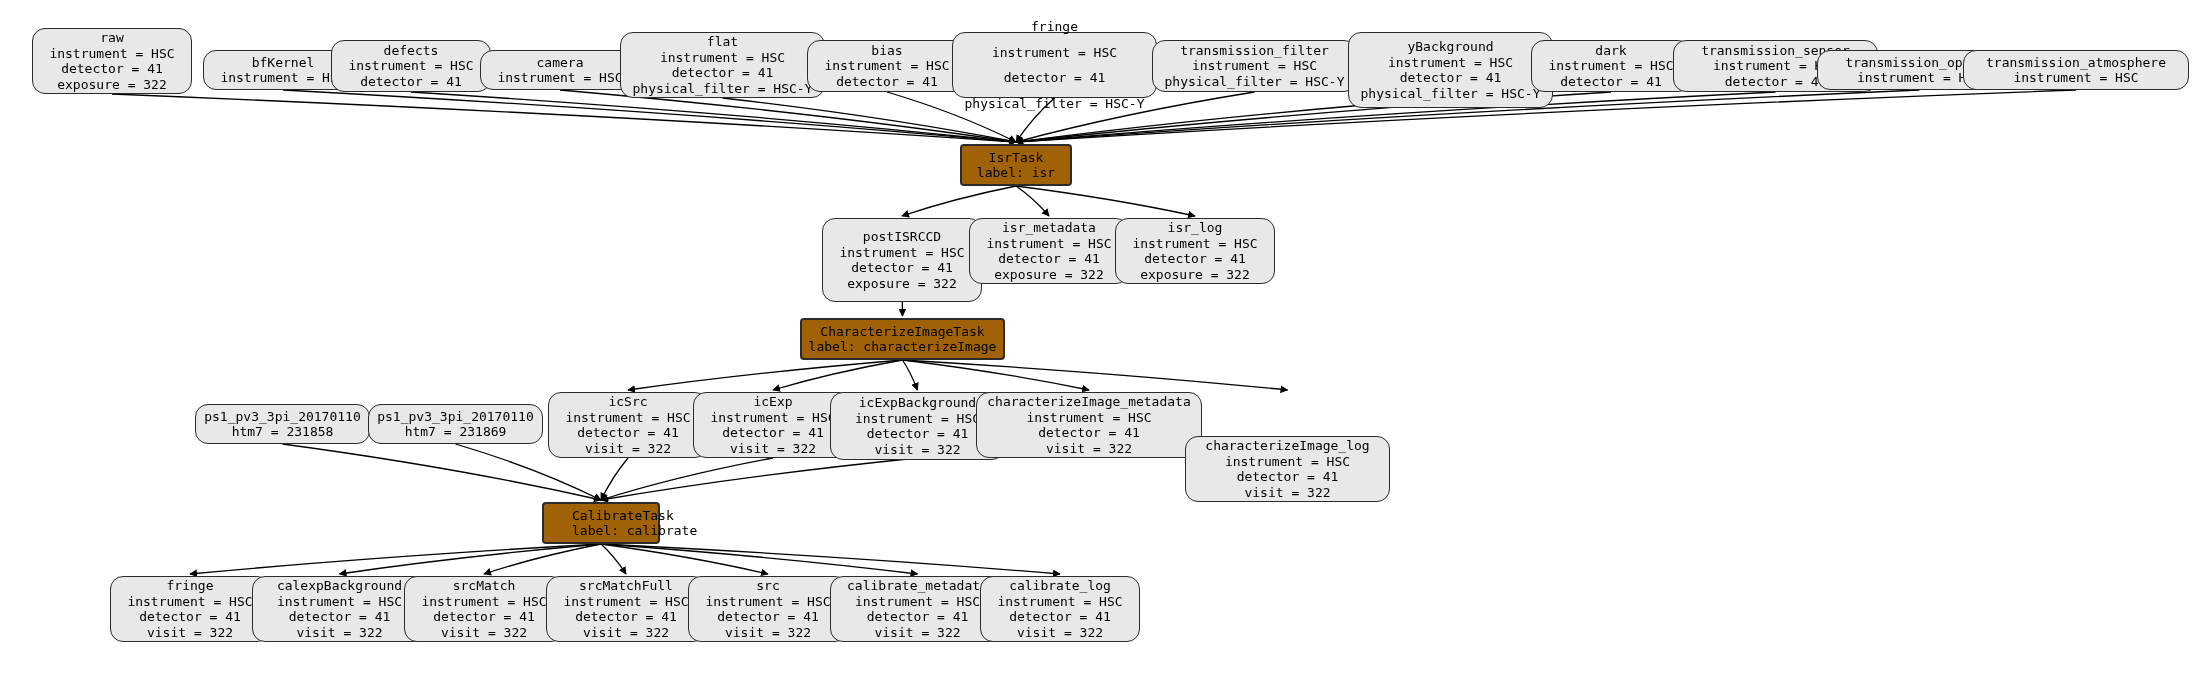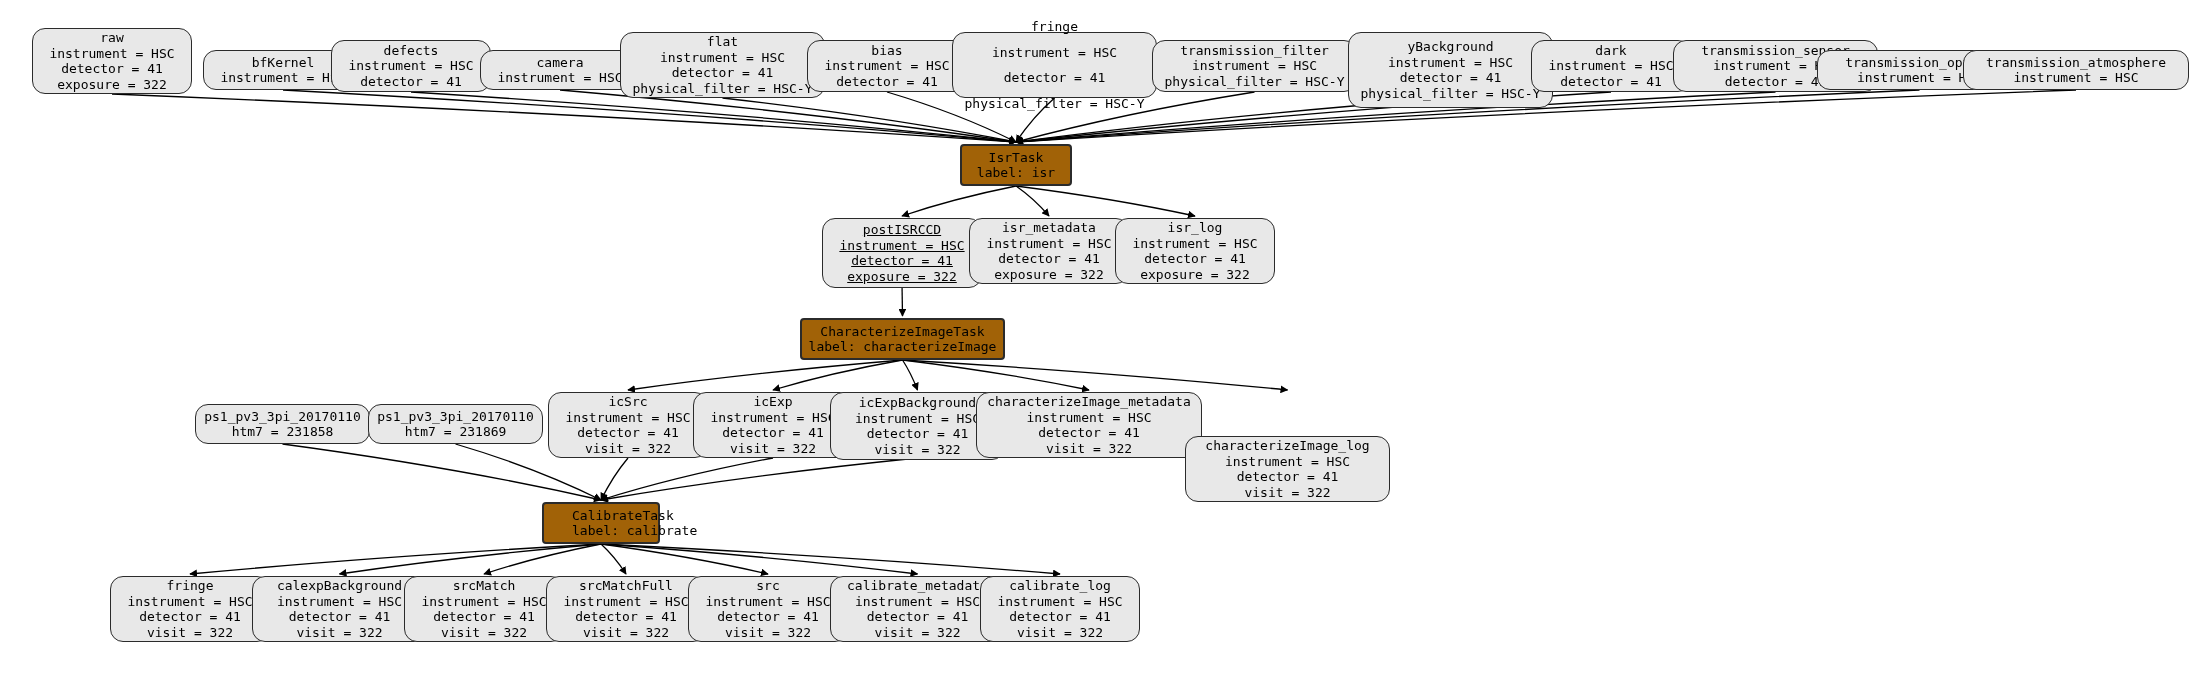--- a/index.html
+++ b/index.html
@@ -113,21 +113,21 @@
       <div class="node dataset" style="left: 620px; top: 32px; width: 205px; height: 66px;"><span class="nline title">flat</span><span class="nline attr">instrument = HSC</span><span class="nline attr">detector = 41</span><span class="nline attr">physical_filter = HSC-Y</span></div>
       <div class="node dataset" style="left: 807px; top: 40px; width: 160px; height: 52px;"><span class="nline title">bias</span><span class="nline attr">instrument = HSC</span><span class="nline attr">detector = 41</span></div>
       <div class="node dataset" style="left: 952px; top: 32px; width: 205px; height: 66px; gap: 10px;"><span class="nline title">fringe</span><span class="nline attr">instrument = HSC</span><span class="nline attr">detector = 41</span><span class="nline attr">physical_filter = HSC-Y</span></div>
       <div class="node dataset" style="left: 1152px; top: 40px; width: 205px; height: 52px;"><span class="nline title">transmission_filter</span><span class="nline attr">instrument = HSC</span><span class="nline attr">physical_filter = HSC-Y</span></div>
       <div class="node dataset" style="left: 1348px; top: 32px; width: 205px; height: 76px;"><span class="nline title">yBackground</span><span class="nline attr">instrument = HSC</span><span class="nline attr">detector = 41</span><span class="nline attr">physical_filter = HSC-Y</span></div>
       <div class="node dataset" style="left: 1531px; top: 40px; width: 160px; height: 52px;"><span class="nline title">dark</span><span class="nline attr">instrument = HSC</span><span class="nline attr">detector = 41</span></div>
       <div class="node dataset" style="left: 1673px; top: 40px; width: 205px; height: 52px;"><span class="nline title">transmission_sensor</span><span class="nline attr">instrument = HSC</span><span class="nline attr">detector = 41</span></div>
       <div class="node dataset" style="left: 1817px; top: 50px; width: 205px; height: 40px;"><span class="nline title">transmission_optics</span><span class="nline attr">instrument = HSC</span></div>
       <div class="node dataset" style="left: 1963px; top: 50px; width: 226px; height: 40px;"><span class="nline title">transmission_atmosphere</span><span class="nline attr">instrument = HSC</span></div>
       <div class="node task" style="left: 960px; top: 144px; width: 112px; height: 42px;"><span class="nline title">IsrTask</span><span class="nline attr">label: isr</span></div>
-      <div class="node dataset" style="left: 822px; top: 218px; width: 160px; height: 70px; text-decoration: underline;"><span class="nline title">postISRCCD</span><span class="nline attr">instrument = HSC</span><span class="nline attr">detector = 41</span><span class="nline attr">exposure = 322</span></div>
+      <div class="node dataset" style="left: 822px; top: 218px; width: 160px; height: 84px;"><span class="nline title">postISRCCD</span><span class="nline attr">instrument = HSC</span><span class="nline attr">detector = 41</span><span class="nline attr">exposure = 322</span></div>
       <div class="node dataset" style="left: 969px; top: 218px; width: 160px; height: 66px;"><span class="nline title">isr_metadata</span><span class="nline attr">instrument = HSC</span><span class="nline attr">detector = 41</span><span class="nline attr">exposure = 322</span></div>
       <div class="node dataset" style="left: 1115px; top: 218px; width: 160px; height: 66px;"><span class="nline title">isr_log</span><span class="nline attr">instrument = HSC</span><span class="nline attr">detector = 41</span><span class="nline attr">exposure = 322</span></div>
       <div class="node task" style="left: 800px; top: 318px; width: 205px; height: 42px;"><span class="nline title">CharacterizeImageTask</span><span class="nline attr">label: characterizeImage</span></div>
       <div class="node dataset" style="left: 548px; top: 392px; width: 160px; height: 66px;"><span class="nline title">icSrc</span><span class="nline attr">instrument = HSC</span><span class="nline attr">detector = 41</span><span class="nline attr">visit = 322</span></div>
       <div class="node dataset" style="left: 693px; top: 392px; width: 160px; height: 66px;"><span class="nline title">icExp</span><span class="nline attr">instrument = HSC</span><span class="nline attr">detector = 41</span><span class="nline attr">visit = 322</span></div>
       <div class="node dataset" style="left: 830px; top: 392px; width: 175px; height: 68px;"><span class="nline title">icExpBackground</span><span class="nline attr">instrument = HSC</span><span class="nline attr">detector = 41</span><span class="nline attr">visit = 322</span></div>
       <div class="node dataset" style="left: 976px; top: 392px; width: 226px; height: 66px;"><span class="nline title">characterizeImage_metadata</span><span class="nline attr">instrument = HSC</span><span class="nline attr">detector = 41</span><span class="nline attr">visit = 322</span></div>
       <div class="node dataset" style="left: 1185px; top: 392px; width: 205px; height: 66px; margin-top: 44px;"><span class="nline title">characterizeImage_log</span><span class="nline attr">instrument = HSC</span><span class="nline attr">detector = 41</span><span class="nline attr">visit = 322</span></div>
       <div class="node dataset" style="left: 195px; top: 404px; width: 175px; height: 40px;"><span class="nline title">ps1_pv3_3pi_20170110</span><span class="nline attr">htm7 = 231858</span></div>
       <div class="node dataset" style="left: 368px; top: 404px; width: 175px; height: 40px;"><span class="nline title">ps1_pv3_3pi_20170110</span><span class="nline attr">htm7 = 231869</span></div>

